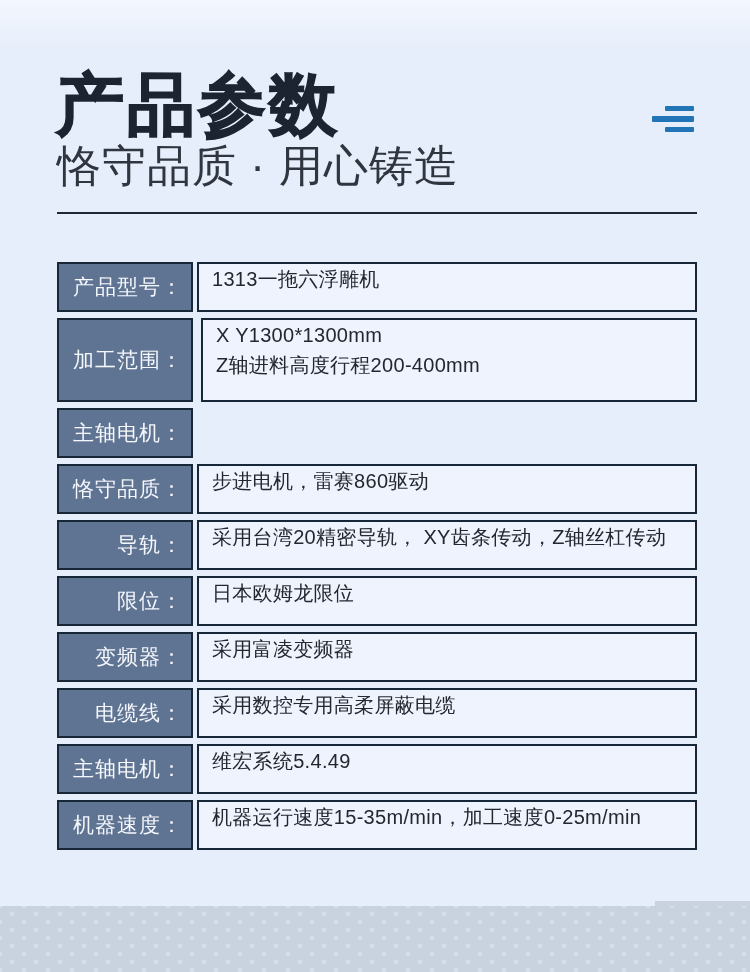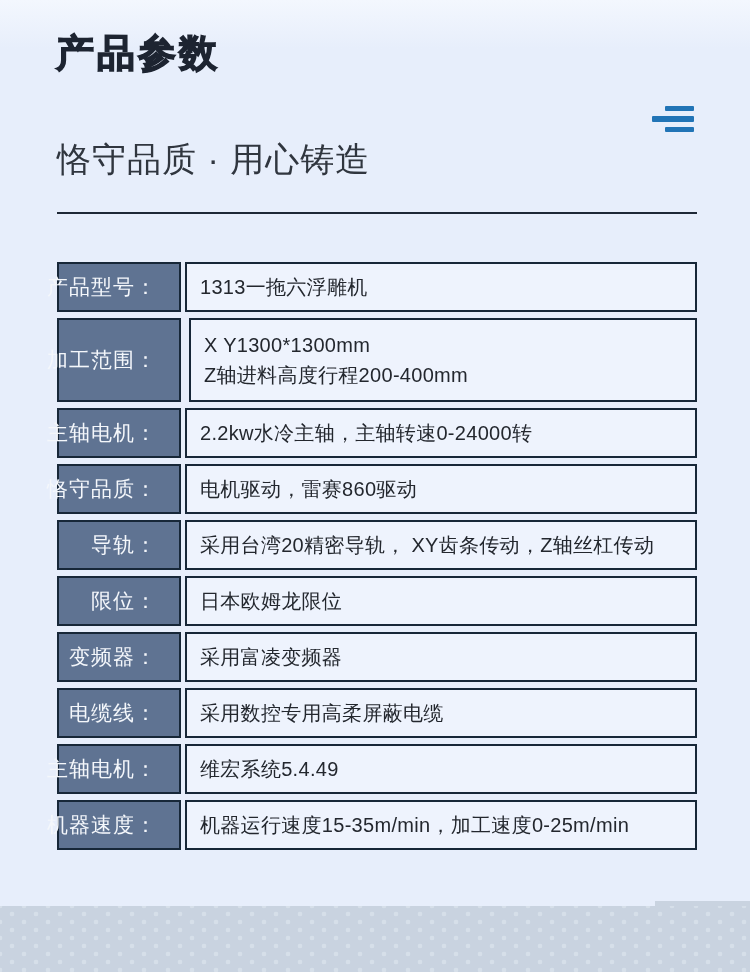--- a/index.html
+++ b/index.html
@@ -5,75 +5,75 @@
   html, body { margin: 0; padding: 0; }
   body {
     width: 750px; height: 972px;
     position: relative;
     overflow: hidden;
     font-family: "Liberation Sans", "DejaVu Sans", sans-serif;
     background: linear-gradient(180deg, var(--top_tint) 0%, var(--page_bg) 5%, var(--page_bg) 100%);
   }
 
   .page-title {
-    position: absolute; left: 56px; top: 28px;
-    font-size: 38px; font-weight: 900;
+    position: absolute; left: 56px; top: 60px;
+    font-size: 68px; font-weight: 900;
     color: var(--title_text);
     letter-spacing: 3px;
     -webkit-text-stroke: 1.3px var(--title_text);
   }
 
   .menu-lines {
     position: absolute; top: 106px; right: 56px;
     display: flex; flex-direction: column; align-items: flex-end; gap: 5px;
   }
   .menu-lines .bar { background: var(--accent_blue); border-radius: 1px; }
   .menu-lines .b1 { width: 29px; height: 5px; }
   .menu-lines .b2 { width: 42px; height: 6px; }
   .menu-lines .b3 { width: 29px; height: 5px; }
 
   .page-subtitle {
     position: absolute; left: 57px; top: 137px;
-    font-size: 34px; font-weight: 400;
+    font-size: 44px; font-weight: 400;
     color: var(--subtitle_text);
     letter-spacing: 1px;
   }
 
   .divider {
     position: absolute; left: 57px; top: 212px;
     width: 640px; height: 2px;
     background: var(--divider);
   }
 
   .spec-table {
     position: absolute; left: 57px; top: 262px;
     width: 640px;
     display: flex; flex-direction: column; gap: 6px;
   }
   .spec-row { display: flex; gap: 4px; height: 50px; }
   .spec-row.tall { height: 84px; gap: 8px; }
   .label-cell {
-    width: 124px; flex: none;
+    width: 136px; flex: none;
     box-sizing: border-box;
     border: 2px solid var(--border);
     background: var(--label_bg);
     color: var(--label_text);
     font-size: 21px; letter-spacing: 1px;
     display: flex; align-items: center; justify-content: flex-end;
-    padding-right: 22px;
+    padding-right: 8px;
     white-space: nowrap;
   }
   .value-cell {
     flex: 1;
     box-sizing: border-box;
     border: 2px solid var(--border);
     background: var(--cell_bg);
     color: var(--body_text);
     font-size: 20px; letter-spacing: 0.3px;
-    display: flex; flex-direction: column; justify-content: center;
+    display: flex; flex-direction: column; justify-content: flex-start;
     padding-left: 13px;
     overflow: hidden;
   }
   .value-cell .line { white-space: nowrap; line-height: 1.5; }
 
   .footer-band {
     position: absolute; left: 0; top: 906px;
     width: 750px; height: 66px;
     background-color: var(--footer_band);
     background-image:
@@ -115,29 +115,26 @@
   <div class="spec-row tall">
     <div class="label-cell">加工范围：</div>
     <div class="value-cell">
       <span class="line">X Y1300*1300mm</span>
       <span class="line">Z轴进料高度行程200-400mm</span>
     </div>
   </div>
 
   <div class="spec-row">
     <div class="label-cell">主轴电机：</div>
-    <div class="value-cell">
-      <span class="line">2.2kw水冷主轴，主轴转速0-24000转</span>
-    </div>
   </div>
 
   <div class="spec-row">
     <div class="label-cell">恪守品质：</div>
     <div class="value-cell">
-      <span class="line">电机驱动，雷赛860驱动</span>
+      <span class="line">步进电机，雷赛860驱动</span>
     </div>
   </div>
 
   <div class="spec-row">
     <div class="label-cell">导轨：</div>
     <div class="value-cell">
       <span class="line">采用台湾20精密导轨， XY齿条传动，Z轴丝杠传动</span>
     </div>
   </div>
 

